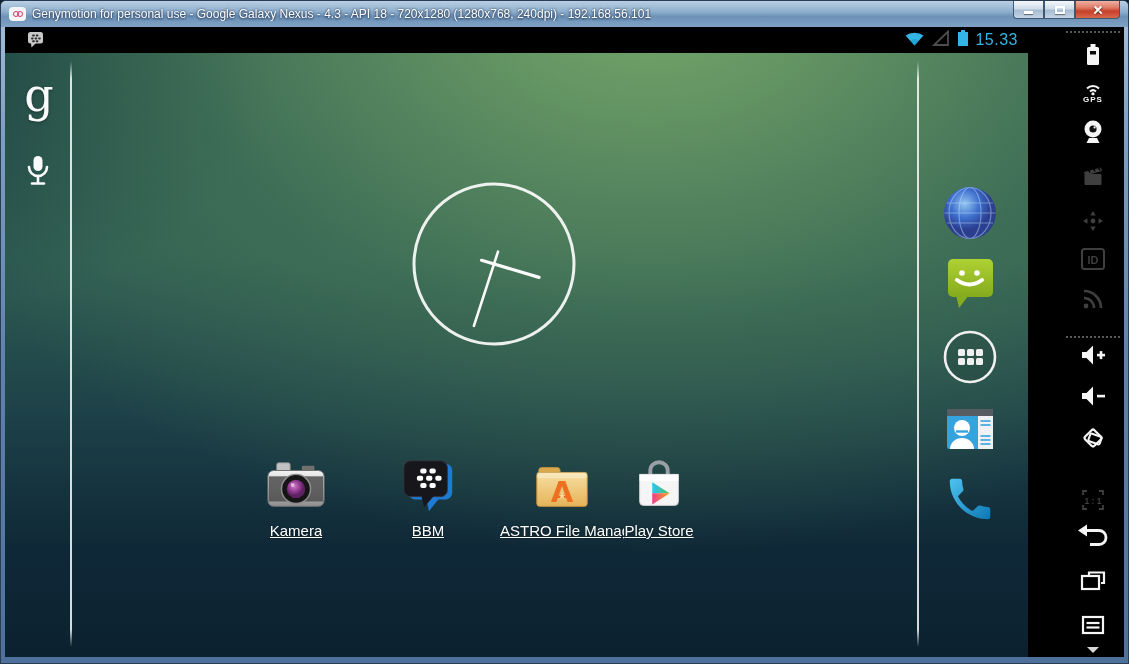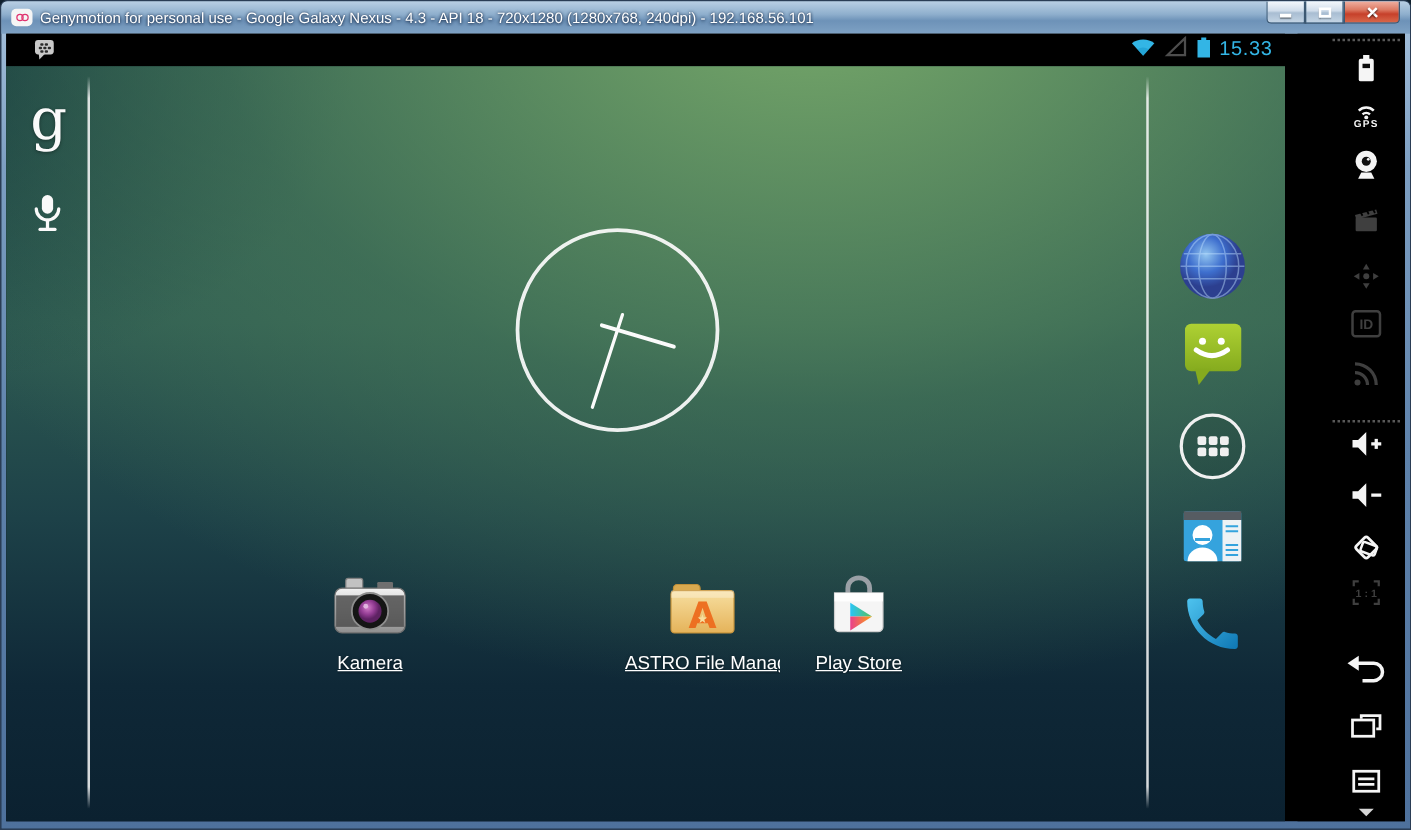--- a/index.html
+++ b/index.html
@@ -187,39 +187,57 @@
             <rect x="38" y="11" width="13" height="7" rx="1" fill="#6f6f6f"></rect>
             <rect x="3" y="16" width="58" height="37" rx="6" fill="url(#camB)" stroke="#6f6f6f"></rect>
             <rect x="4" y="22" width="56" height="26" fill="#4e4e4e" opacity="0.85"></rect>
             <circle cx="32" cy="35" r="15" fill="#151515" stroke="#8e8e8e" stroke-width="1.5"></circle>
             <circle cx="32" cy="35" r="9.5" fill="url(#lensG)"></circle>
             <circle cx="28.5" cy="31" r="2" fill="#e9c2e6" opacity="0.85"></circle>
           </svg>
           <span class="app-label">Kamera</span>
         </div>
 
+        <div class="app" style="left:361px; top:402px;">
+          <svg width="62" height="62" viewBox="0 0 64 64">
+            <rect x="12" y="9" width="45" height="37" rx="7" fill="#1f7ad4"></rect>
+            <polygon points="30,44 44,44 33,58" fill="#1f7ad4"></polygon>
+            <rect x="7" y="6" width="45" height="37" rx="7" fill="#17171b" stroke="#35363d"></rect>
+            <polygon points="25,41 39,41 28,54" fill="#17171b"></polygon>
+            <g fill="#fdfdfd">
+              <rect x="24" y="14" width="6.5" height="5" rx="2"></rect>
+                <rect x="33.5" y="14" width="6.5" height="5" rx="2"></rect>
+              <rect x="20.5" y="21.5" width="6.5" height="5" rx="2"></rect>
+                <rect x="30" y="21.5" width="6.5" height="5" rx="2"></rect>
+                <rect x="39.5" y="21.5" width="6.5" height="5" rx="2"></rect>
+              <rect x="24" y="29" width="6.5" height="5" rx="2"></rect>
+                <rect x="33.5" y="29" width="6.5" height="5" rx="2"></rect>
+            </g>
+          </svg>
+          <span class="app-label">BBM</span>
+        </div>
 
         <div class="app" style="left:495px; top:402px;">
           <svg width="62" height="62" viewBox="0 0 64 64">
             <defs>
                 <linearGradient id="foldG" x1="0" y1="0" x2="0" y2="1">
                   <stop offset="0" stop-color="#f7dfa0"></stop>
                   <stop offset="1" stop-color="#e5b35a"></stop>
                 </linearGradient>
               </defs>
             <rect x="8" y="13" width="22" height="12" rx="3" fill="#d9a94f" stroke="#c08f38"></rect>
             <rect x="6" y="18" width="52" height="35" rx="3" fill="url(#foldG)" stroke="#c9963e"></rect>
             <rect x="6" y="18" width="52" height="6" fill="#ffffff" opacity="0.3"></rect>
             <text x="32" y="49" font-family="DejaVu Sans, sans-serif" font-size="30" font-weight="bold" fill="#ed7021" text-anchor="middle">A</text>
             <text x="32" y="45" font-family="DejaVu Sans, sans-serif" font-size="10" fill="#f7dfa0" text-anchor="middle">★</text>
           </svg>
           <span class="app-label">ASTRO File Manag</span>
         </div>
 
-        <div class="app" style="left:620px; top:402px;">
+        <div class="app" style="left:592px; top:402px;">
           <svg width="62" height="62" viewBox="0 0 64 64">
             <defs>
               <linearGradient id="ptTop" x1="0" y1="0" x2="1" y2="0">
                   <stop offset="0" stop-color="#29c5f6"></stop>
                   <stop offset="1" stop-color="#57c15c"></stop>
                 </linearGradient>
               <linearGradient id="ptBot" x1="0" y1="0" x2="1" y2="0">
                   <stop offset="0" stop-color="#e9418c"></stop>
                   <stop offset="1" stop-color="#fba112"></stop>
                 </linearGradient>
@@ -401,21 +419,21 @@
           </svg>
         </div>
 
         <div class="gm-btn" style="top:411px;">
           <svg width="32" height="32" viewBox="0 0 32 32">
             <rect x="9.5" y="9.5" width="13" height="13" rx="2" fill="none" stroke="#f5f5f5" stroke-width="2.2" transform="rotate(45 16 16)"></rect>
             <rect x="12" y="13" width="12" height="8" rx="1.5" fill="none" stroke="#f5f5f5" stroke-width="2" transform="rotate(20 18 17)"></rect>
           </svg>
         </div>
 
-        <div class="gm-btn" style="top:447px;">
+        <div class="gm-btn" style="top:473px;">
           <svg width="32" height="28" viewBox="0 0 32 28">
             <g stroke="#3f3f3f" stroke-width="1.8" fill="none">
               <path d="M6,9 v-4 h4 M26,9 v-4 h-4 M6,19 v4 h4 M26,19 v4 h-4"></path>
             </g>
             <text x="16" y="17.5" font-family="Liberation Sans, sans-serif" font-size="8.5" font-weight="bold" fill="#3f3f3f" text-anchor="middle">1 : 1</text>
           </svg>
         </div>
 
         <div class="gm-btn" style="top:509px;">
           <svg width="34" height="28" viewBox="0 0 34 28">

